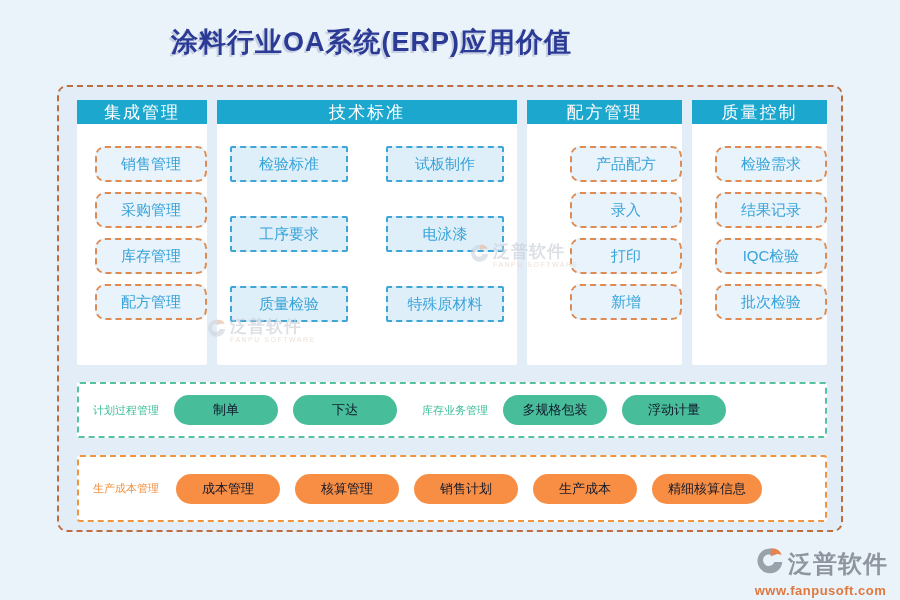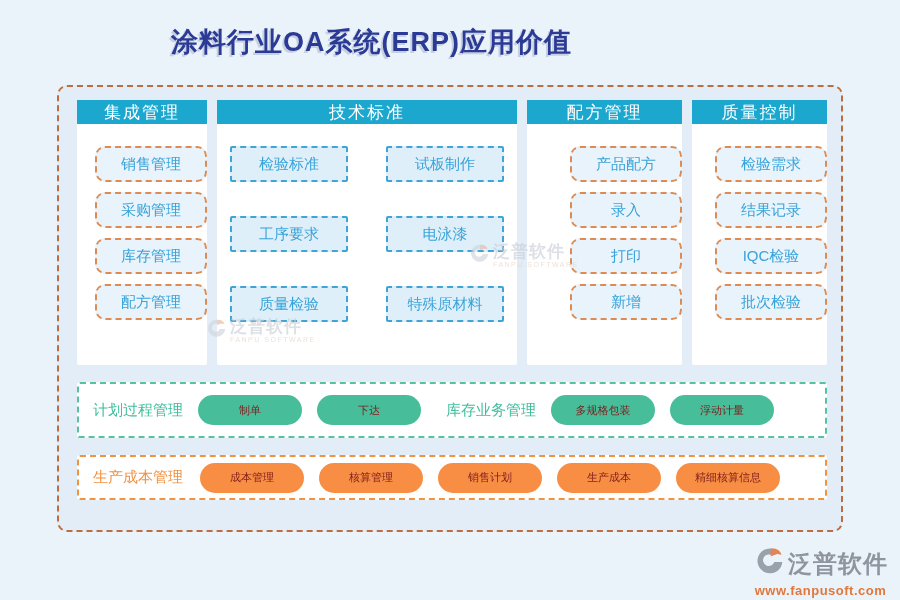--- a/index.html
+++ b/index.html
@@ -48,28 +48,28 @@
   .chip-blue {
     width:118px; background:#DFEFFA;
     border:2px dashed #3EA5D6; border-radius:2px;
   }
   .band {
     position:absolute; left:18px; width:750px; height:56px;
     background:#FFFFFF; border-radius:3px; box-sizing:border-box;
     display:flex; align-items:center; gap:15px; padding:0 10px 0 14px;
   }
   .band-green { top:295px; border:2px dashed #56C39E; }
-  .band-orange { top:368px; height:45px; border:2px dashed #F0953F; }
-  .band-label { font-size:15px; white-space:nowrap; }
+  .band-orange { top:368px; height:67px; border:2px dashed #F0953F; }
+  .band-label { font-size:11px; white-space:nowrap; }
   .lbl-green { color:#3FBE9B; }
   .lbl-orange { color:#F2903F; margin-right:2px; }
   .lbl-gap { margin-left:10px; }
   .pill {
     min-width:104px; height:30px; box-sizing:border-box; padding:0 16px;
-    border-radius:16px; color:#7f1d1d; font-size:11px;
+    border-radius:16px; color:#0f172a; font-size:13px;
     display:flex; align-items:center; justify-content:center;
     white-space:nowrap; cursor:pointer;
   }
   .pill-green { background:#48BD99; }
   .pill-orange { background:#F78E44; }
   .wm {
     position:absolute; display:flex; align-items:flex-start; gap:3px;
     opacity:.6; pointer-events:none;
   }
   .wm-name { font-size:17px; font-weight:bold; color:#C6CCD5; letter-spacing:1px; line-height:17px; }

